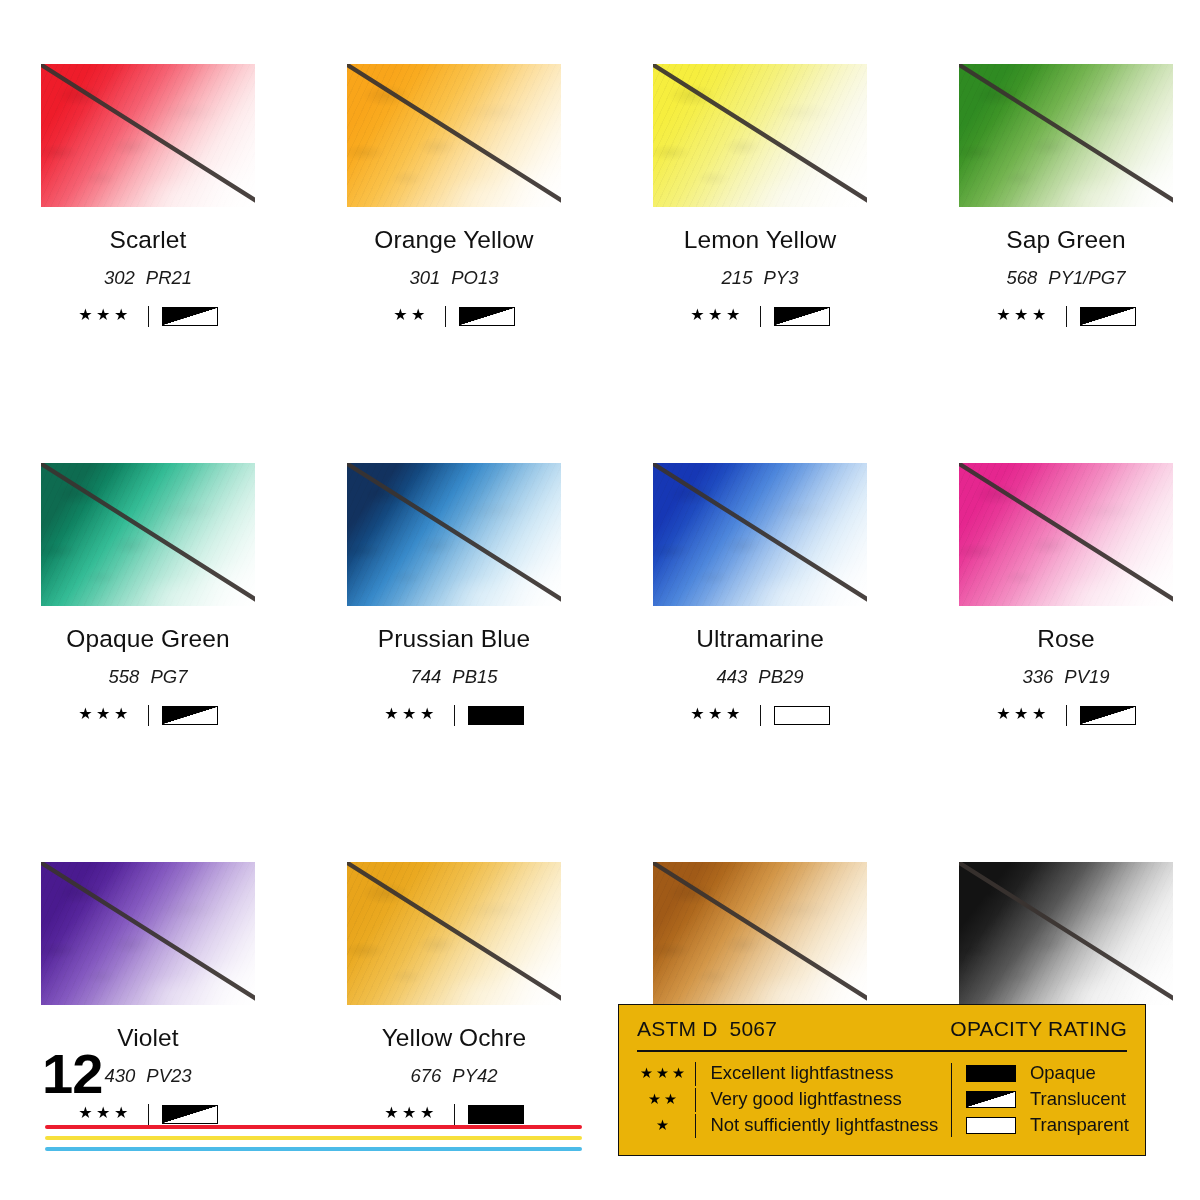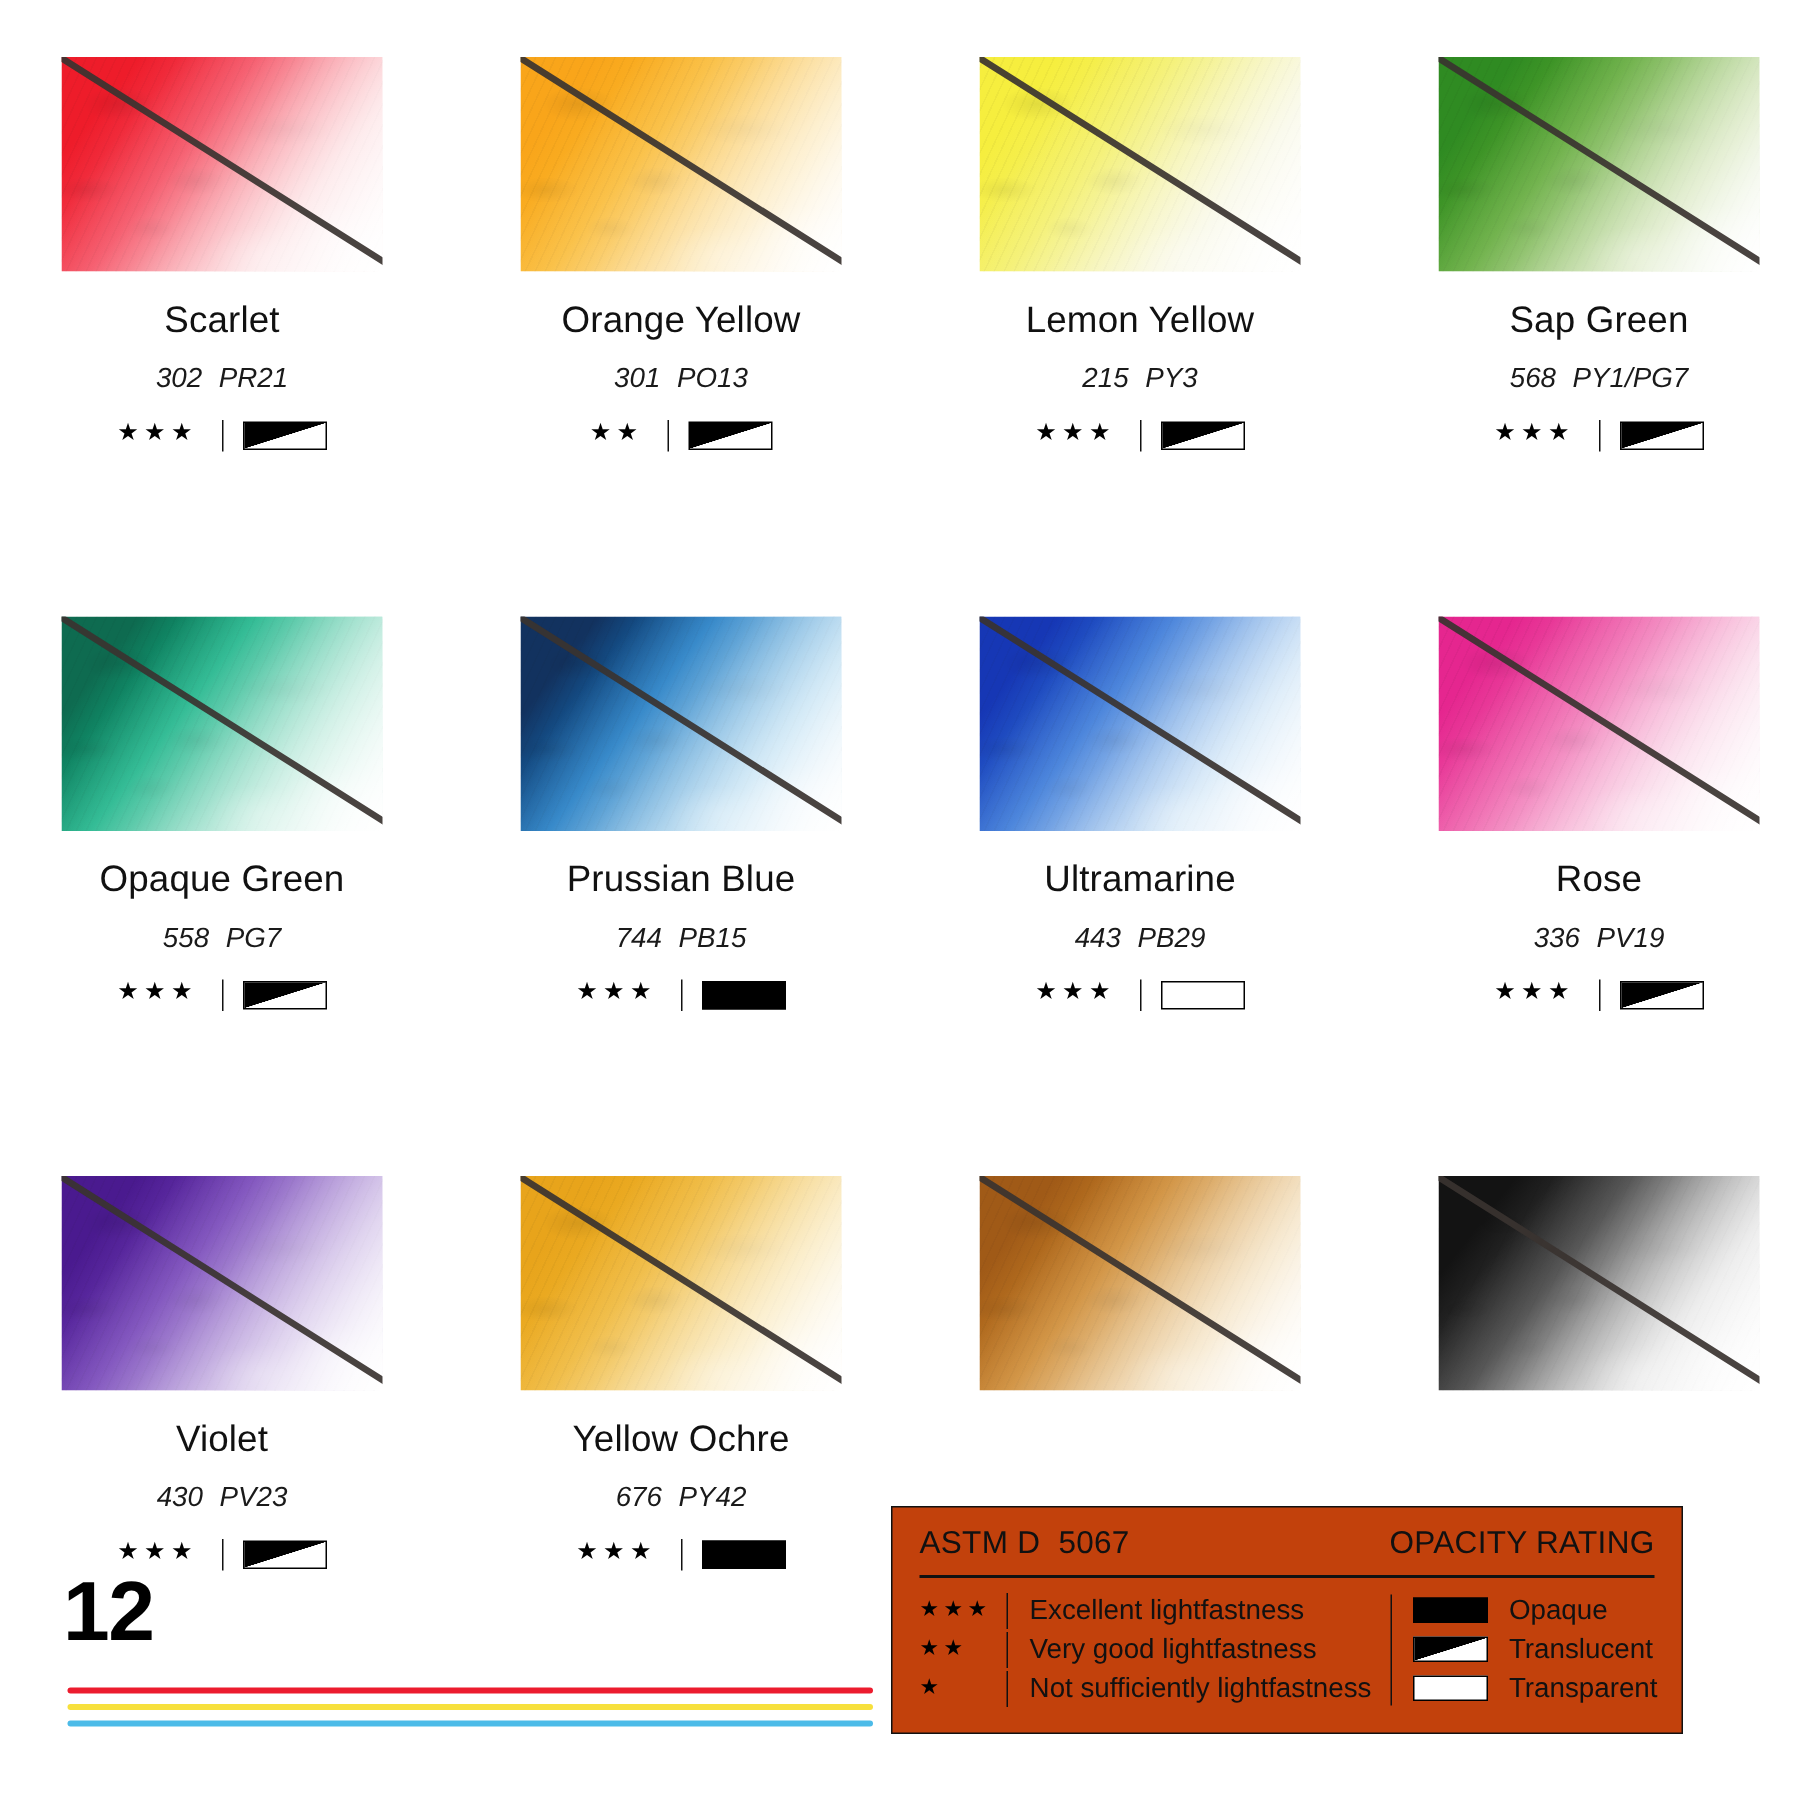--- a/index.html
+++ b/index.html
@@ -24,20 +24,21 @@
     left: 41px;
     top: 38px;
     width: 1120px;
     display: grid;
     grid-template-columns: repeat(4, 214px);
     column-gap: 92px;
     row-gap: 111px;
   }
   .swatch-card {
     width: 214px;
+    margin-top: 26px;
   }
   .swatch-paint {
     position: relative;
     width: 214px;
     height: 143px;
     overflow: hidden;
     background: #ffffff;
   }
   .paint-base {
     position: absolute;
@@ -185,27 +186,28 @@
   }
   .rule {
     height: 4px;
     border-radius: 2px;
     margin-bottom: 7px;
   }
 
   
   #legend {
     position: absolute;
-    left: 594px;
+    left: 618px;
     top: 1004px;
     width: 528px;
     height: 152px;
     border: 1.6px solid #111;
     box-sizing: border-box;
-    background: #c2410c;
+    background: #eab308;
+    text-align: center;
   }
   #legend-head {
     display: flex;
     justify-content: space-between;
     align-items: baseline;
     padding: 12px 18px 0 18px;
     font-size: 21px;
     color: #111;
     letter-spacing: .2px;
   }

